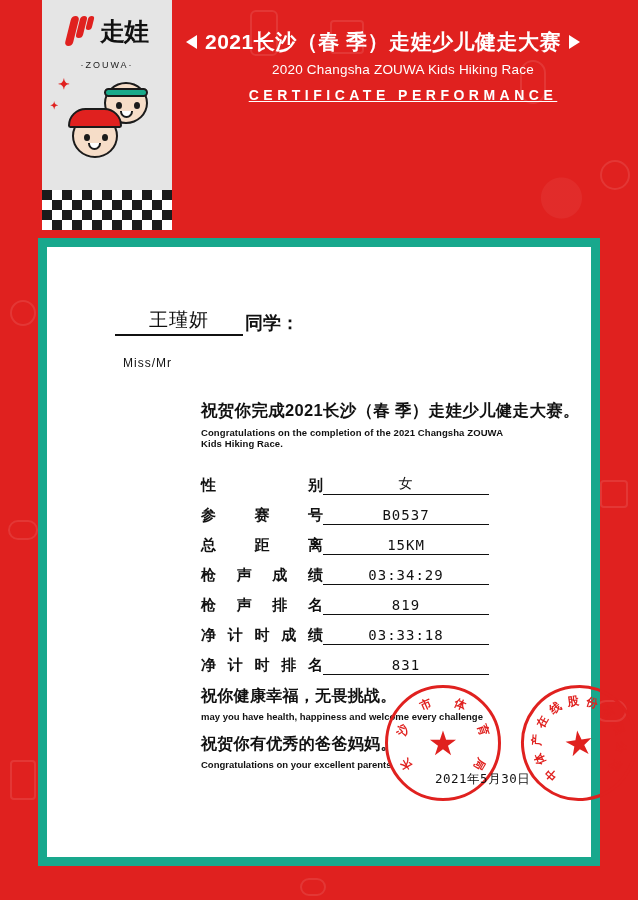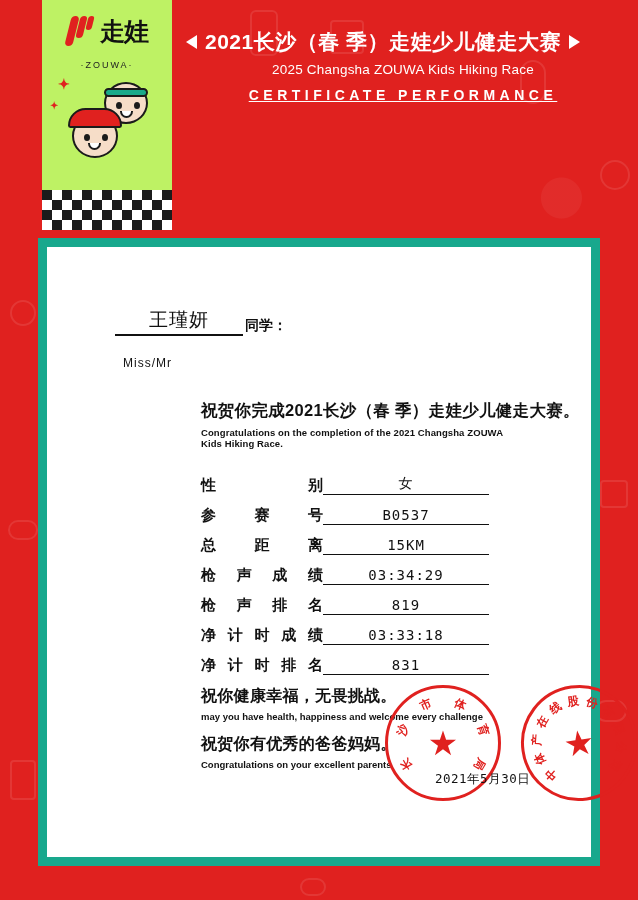--- a/index.html
+++ b/index.html
@@ -35,21 +35,21 @@
 
   
   .header {
     position: relative;
     height: 230px;
   }
   .logo-card {
     position: absolute;
     left: 42px; top: 0;
     width: 130px; height: 190px;
-    background: #bef264;
+    background: #e5e5e5;
     z-index: 5;
   }
   .logo-top {
     height: 62px;
     display: flex; align-items: center; justify-content: center;
     gap: 4px;
   }
   .logo-mark {
     width: 30px; height: 32px;
     position: relative;
@@ -188,21 +188,21 @@
   .name-blank {
     min-width: 128px;
     border-bottom: 2px solid #111;
     text-align: center;
     font-size: 19px;
     color: #111;
     padding-bottom: 1px;
     letter-spacing: 1px;
   }
   .name-suffix {
-    font-size: 14px; font-weight: bold; color: #111;
+    font-size: 18px; font-weight: bold; color: #111;
     margin-left: 2px;
     padding-bottom: 1px;
   }
   .miss-mr {
     font-size: 12px;
     letter-spacing: 1px;
     color: #111;
     margin-left: 8px;
     margin-top: 20px;
   }
@@ -355,21 +355,21 @@
     </div>
   </div>
   <div class="checker"></div>
 
   <div class="header-text">
     <div class="race-title-cn">
       <i class="flag left"></i>
       <span>2021长沙（春 季）走娃少儿健走大赛</span>
       <i class="flag right"></i>
     </div>
-    <div class="race-title-en">2025 Changsha ZOUWA Kids Hiking Race</div>
+    <div class="race-title-en">2020 Changsha ZOUWA Kids Hiking Race</div>
     <div class="cert-title-en">CERTIFICATE PERFORMANCE</div>
   </div>
 </div>
 
 <div class="cert-outer">
   <div class="cert-inner">
 
     <div class="name-row">
       <div class="name-blank">王瑾妍</div>
       <div class="name-suffix">同学：</div>

